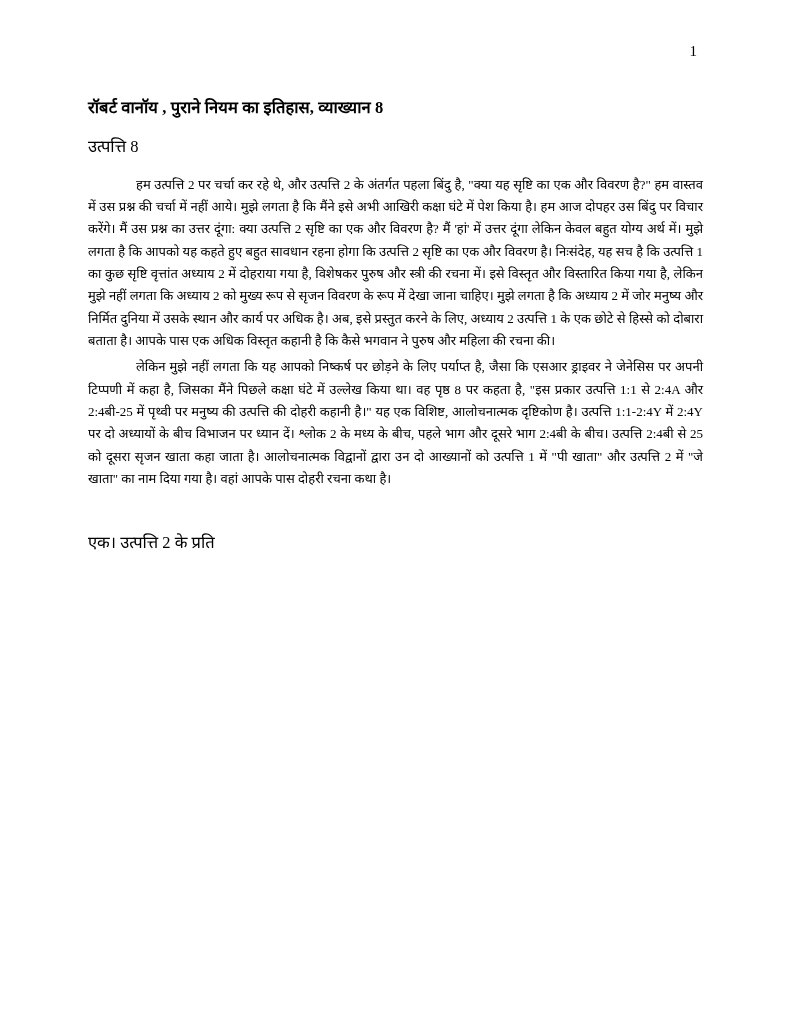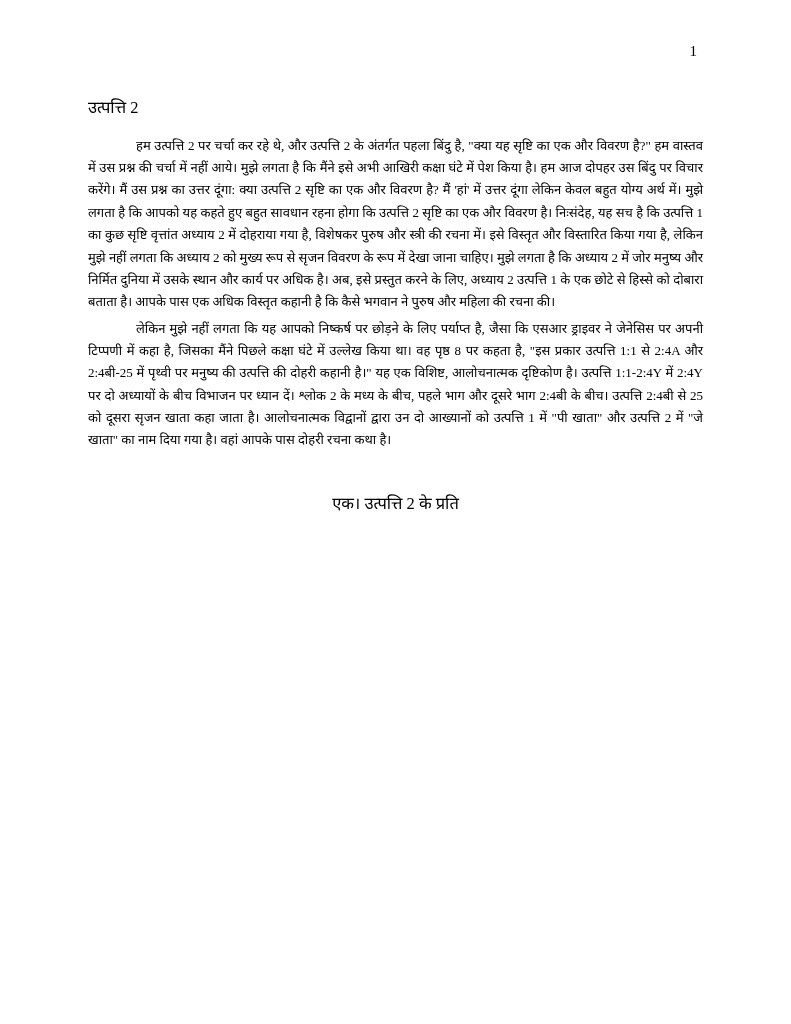--- a/index.html
+++ b/index.html
@@ -61,34 +61,34 @@
     text-justify: inter-word;
     text-indent: 48px;
   }
   p.body-para:last-of-type {
     margin-bottom: 12px;
   }
   .section-heading {
     font-size: 16.5px;
     line-height: 1.5;
     margin: 40px 0 12px 0;
-    text-align: center;
   }
 </style>
 </head>
 <body>
 
 <div class="page">
 
   <div class="page-number">1</div>
 
   <div class="content">
 
+    <div class="doc-title">रॉबर्ट वानॉय , पुराने नियम का इतिहास, व्याख्यान 8</div>
 
-    <div class="doc-subtitle">उत्पत्ति 2</div>
+    <div class="doc-subtitle">उत्पत्ति 8</div>
 
 
     <p class="body-para">हम उत्पत्ति 2 पर चर्चा कर रहे थे, और उत्पत्ति 2 के अंतर्गत पहला बिंदु है, "क्या यह सृष्टि का एक और विवरण है?" हम वास्तव में उस प्रश्न की चर्चा में नहीं आये। मुझे लगता है कि मैंने इसे अभी आखिरी कक्षा घंटे में पेश किया है। हम आज दोपहर उस बिंदु पर विचार करेंगे। मैं उस प्रश्न का उत्तर दूंगा: क्या उत्पत्ति 2 सृष्टि का एक और विवरण है? मैं 'हां' में उत्तर दूंगा लेकिन केवल बहुत योग्य अर्थ में। मुझे लगता है कि आपको यह कहते हुए बहुत सावधान रहना होगा कि उत्पत्ति 2 सृष्टि का एक और विवरण है। निःसंदेह, यह सच है कि उत्पत्ति 1 का कुछ सृष्टि वृत्तांत अध्याय 2 में दोहराया गया है, विशेषकर पुरुष और स्त्री की रचना में। इसे विस्तृत और विस्तारित किया गया है, लेकिन मुझे नहीं लगता कि अध्याय 2 को मुख्य रूप से सृजन विवरण के रूप में देखा जाना चाहिए। मुझे लगता है कि अध्याय 2 में जोर मनुष्य और निर्मित दुनिया में उसके स्थान और कार्य पर अधिक है। अब, इसे प्रस्तुत करने के लिए, अध्याय 2 उत्पत्ति 1 के एक छोटे से हिस्से को दोबारा बताता है। आपके पास एक अधिक विस्तृत कहानी है कि कैसे भगवान ने पुरुष और महिला की रचना की।</p>
 
     <p class="body-para">लेकिन मुझे नहीं लगता कि यह आपको निष्कर्ष पर छोड़ने के लिए पर्याप्त है, जैसा कि एसआर ड्राइवर ने जेनेसिस पर अपनी टिप्पणी में कहा है, जिसका मैंने पिछले कक्षा घंटे में उल्लेख किया था। वह पृष्ठ 8 पर कहता है, "इस प्रकार उत्पत्ति 1:1 से 2:4A और 2:4बी-25 में पृथ्वी पर मनुष्य की उत्पत्ति की दोहरी कहानी है।" यह एक विशिष्ट, आलोचनात्मक दृष्टिकोण है। उत्पत्ति 1:1-2:4Y में 2:4Y पर दो अध्यायों के बीच विभाजन पर ध्यान दें। श्लोक 2 के मध्य के बीच, पहले भाग और दूसरे भाग 2:4बी के बीच। उत्पत्ति 2:4बी से 25 को दूसरा सृजन खाता कहा जाता है। आलोचनात्मक विद्वानों द्वारा उन दो आख्यानों को उत्पत्ति 1 में "पी खाता" और उत्पत्ति 2 में "जे खाता" का नाम दिया गया है। वहां आपके पास दोहरी रचना कथा है।</p>
 
     <div class="section-heading">एक। उत्पत्ति 2 के प्रति</div>
 
   </div>
 </div>

